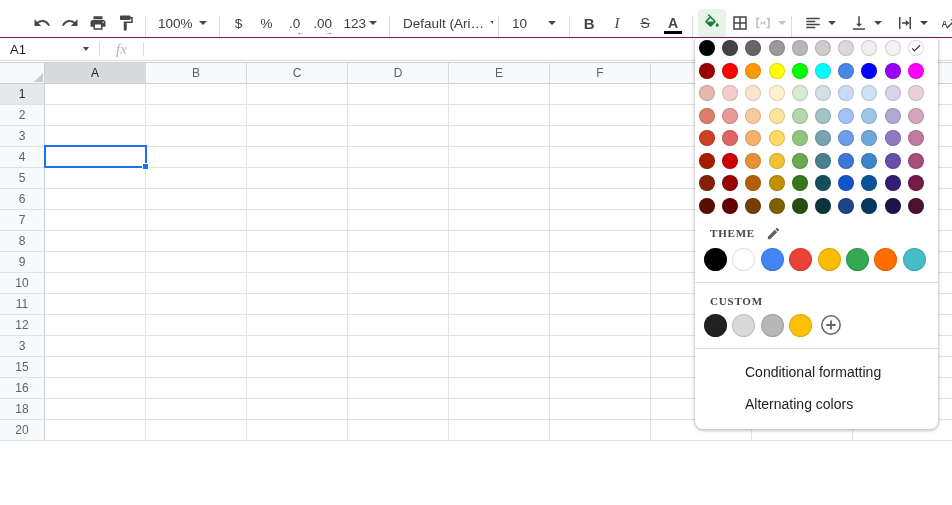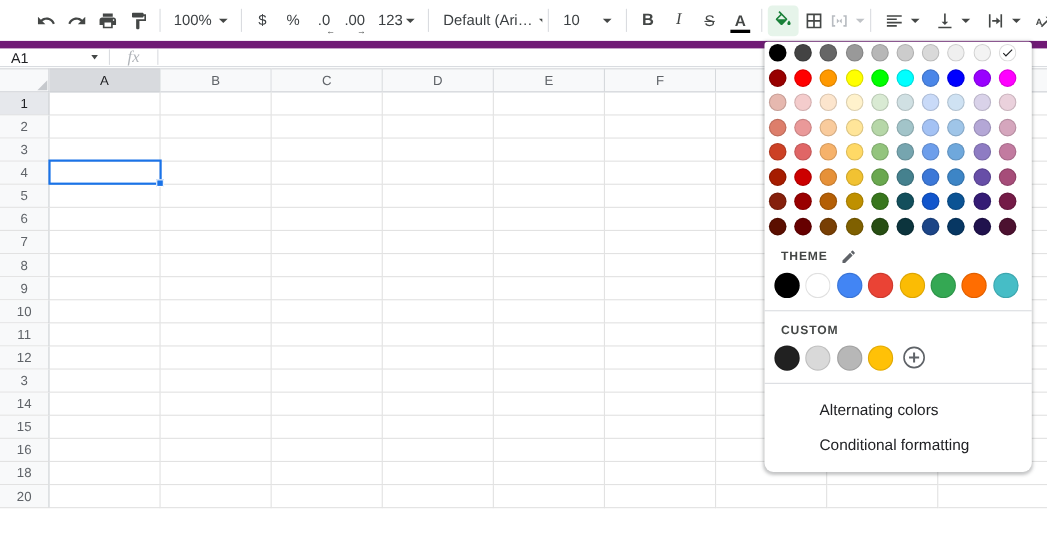--- a/index.html
+++ b/index.html
@@ -1,21 +1,21 @@
 <!DOCTYPE html>
 <html><head>
 <meta charset="utf-8">
 <style>
   * { box-sizing: border-box; margin: 0; padding: 0; }
   html,body { width: 952px; height: 505px; overflow: hidden; background: #fff;
     font-family: "Liberation Sans", sans-serif; position: relative; }
 
   
   .toolbar { position: absolute; top: 0; left: 0; width: 952px; height: 37px;
-    display: flex; align-items: center; padding-left: 28px; background: #fff; z-index: 5; }
+    display: flex; align-items: flex-end; padding-left: 28px; background: #fff; z-index: 5; }
   .tbtn { height: 28px; min-width: 28px; display: flex; align-items: center; justify-content: center;
     border-radius: 4px; color: #444746; font-size: 13px; cursor: pointer; position: relative; flex: none; }
   .tbtn svg { display: block; }
   .sep { width: 1px; height: 21px; background: #dadce0; margin: 0 5px; flex: none; }
   .caret { width: 0; height: 0; border-left: 4px solid transparent; border-right: 4px solid transparent;
     border-top: 4px solid #444746; margin-left: 6px; flex: none; }
   .caret.dis { border-top-color: #c0c3c7; }
   .txtbtn { padding: 0 7px; }
   .fmt { font-size: 13.5px; color: #3c4043; }
   .dec { position: relative; }
@@ -24,21 +24,21 @@
   .italic { font-style: italic; font-size: 15px; font-family: "Liberation Serif", serif; }
   .strike { text-decoration: line-through; font-size: 14px; }
   .acolor { font-size: 14px; font-weight: bold; position: relative; }
   .acolor .bar { position: absolute; left: 5px; right: 5px; bottom: 3px; height: 3px; background: #000; }
   .active-green { background: #e6f4ea; }
   .fontbtn { width: 98px; justify-content: space-between; padding: 0 8px; overflow: hidden; white-space: nowrap; }
   .sizebtn { width: 60px; justify-content: space-between; padding: 0 8px; }
 
   
   .fbar { position: absolute; top: 37px; left: 0; width: 952px; height: 24px; background: #fff;
-    border-top: 7px solid #701a75; border-bottom: 1px solid #d9dce0; display: flex; align-items: center; z-index: 2; }
+    border-top: 1px solid #701a75; border-bottom: 1px solid #d9dce0; display: flex; align-items: center; z-index: 2; }
   .namebox { width: 95px; height: 100%; display: flex; align-items: center; padding-left: 10px;
     font-size: 13px; color: #202124; position: relative; cursor: pointer; }
   .namebox .caret { position: absolute; right: 6px; border-left-width: 3.5px; border-right-width: 3.5px; }
   .fdiv { width: 1px; height: 14px; background: #dadce0; margin: 0 4px; }
   .fx { font-style: italic; font-family: "Liberation Serif", serif; color: #b0b4b9; font-size: 15px; padding: 0 12px; }
   .finput { flex: 1; height: 100%; }
 
   
   .grid { position: absolute; top: 62px; left: 0; width: 952px; bottom: 0; overflow: hidden; background: #fff; }
   .chrow { display: flex; height: 22px; }
@@ -63,21 +63,21 @@
   
   .panel { position: absolute; left: 695px; top: 38px; width: 243px; background: #fff; z-index: 10;
     border-radius: 3px 3px 8px 8px; box-shadow: 0 1px 3px 1px rgba(60,64,67,.3); padding-bottom: 9px; }
   .reset-row { height: 34px; margin-top: 6px; display: flex; align-items: center; padding-left: 15px;
     cursor: pointer; }
   .reset-row .lbl { margin-left: 14px; font-size: 14px; color: #3c4043; }
   .palette { display: grid; grid-template-columns: repeat(10, 16px); gap: 6.5px 7.2px; padding: 2px 0 8px 4px; }
   .sw { width: 16px; height: 16px; border-radius: 50%; box-shadow: inset 0 0 0 1px rgba(0,0,0,.14);
     cursor: pointer; display: flex; align-items: center; justify-content: center; }
   .lblrow { display: flex; align-items: center; padding: 4px 0 0 15px; }
-  .seclabel { font-size: 11px; font-weight: bold; letter-spacing: .8px; color: #444746; }
+  .seclabel { font-size: 11px; font-weight: bold; letter-spacing: .8px; color: #444746; font-family: Liberation Serif, serif; }
   .editbtn { margin-left: 11px; cursor: pointer; display: flex; }
   .bigrow { display: flex; align-items: center; gap: 5.4px; padding: 7px 0 11px 9px; }
   .bsw { width: 23px; height: 23px; border-radius: 50%; box-shadow: inset 0 0 0 1px rgba(0,0,0,.12);
     cursor: pointer; flex: none; }
   .plusbtn { width: 22px; height: 22px; margin-left: 2px; cursor: pointer; flex: none; display: flex; }
   .pdiv { border: none; border-top: 1px solid #dadce0; margin: 0; }
   .menu { padding-top: 7px; }
   .mitem { height: 32px; line-height: 32px; padding-left: 50px; font-size: 14px; color: #202124; cursor: pointer; }
 </style>
 </head>
@@ -385,32 +385,20 @@
         <div class="cell"></div>
         <div class="cell"></div>
         <div class="cell"></div>
         <div class="cell"></div>
         <div class="cell"></div>
         <div class="cell"></div>
         <div class="cell"></div>
       </div>
       <div class="grow">
         <div class="rowhead">3</div>
-        <div class="cell"></div>
-        <div class="cell"></div>
-        <div class="cell"></div>
-        <div class="cell"></div>
-        <div class="cell"></div>
-        <div class="cell"></div>
-        <div class="cell"></div>
-        <div class="cell"></div>
-        <div class="cell"></div>
-      </div>
-      <div class="grow">
-        <div class="rowhead">14</div>
         <div class="cell"></div>
         <div class="cell"></div>
         <div class="cell"></div>
         <div class="cell"></div>
         <div class="cell"></div>
         <div class="cell"></div>
         <div class="cell"></div>
         <div class="cell"></div>
         <div class="cell"></div>
       </div>
@@ -586,16 +574,16 @@
       </span>
     <span class="plusbtn">
         <svg width="22" height="22" viewBox="0 0 24 24">
           <circle cx="12" cy="12" r="10" fill="none" stroke="#5f6368" stroke-width="1.6"></circle>
           <path d="M11 7h2v4h4v2h-4v4h-2v-4H7v-2h4z" fill="#5f6368"></path>
         </svg>
       </span>
   </div>
   <hr class="pdiv">
   <div class="menu">
+    <div class="mitem">Conditional formatting</div>
     <div class="mitem">Alternating colors</div>
-    <div class="mitem">Conditional formatting</div>
   </div>
 </div>
 
 </body></html>

